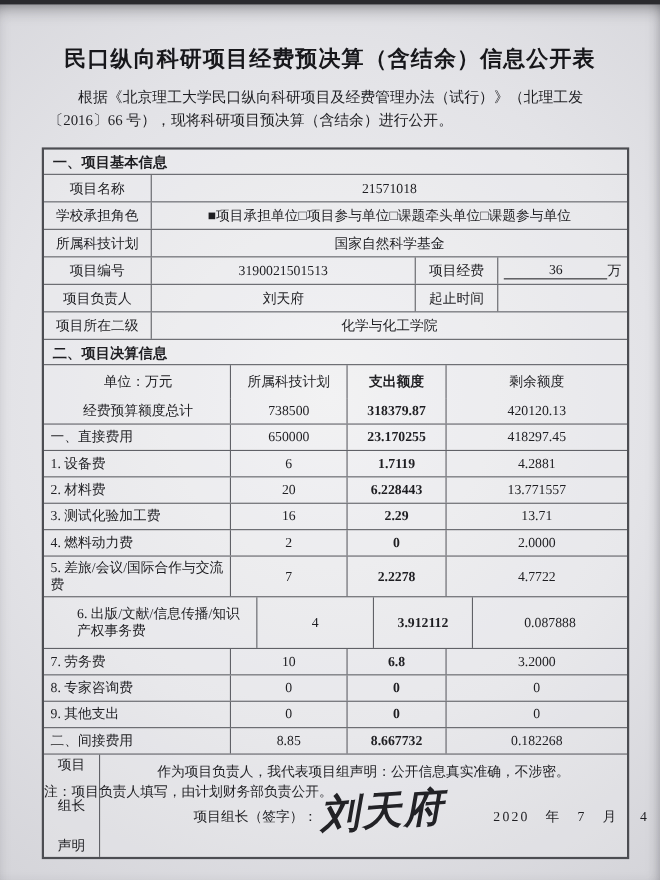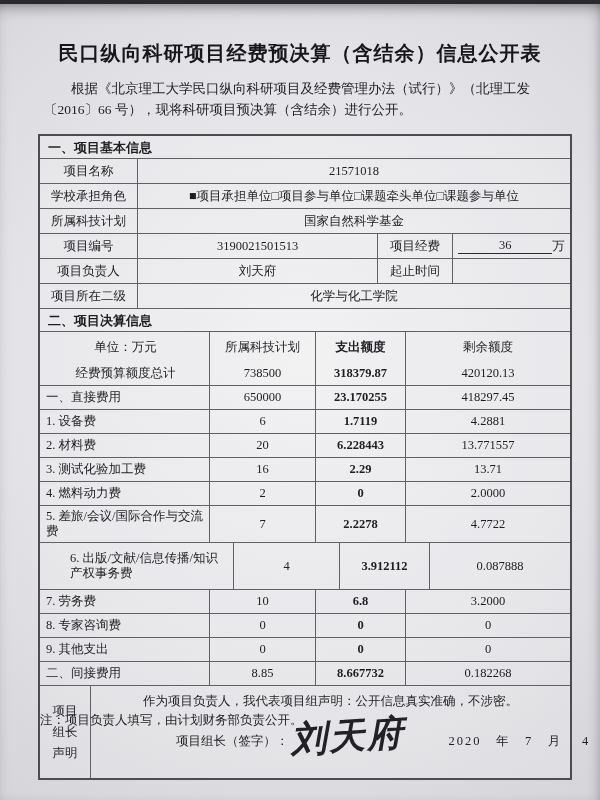--- a/index.html
+++ b/index.html
@@ -61,21 +61,21 @@
   .c-remain{flex:1;}
   .t-row.tall .c-label{min-height:36px;}
   .t-row.taller .c-label{min-height:46px;margin-left:24px;}
   .unit-row .cell{min-height:30px;}
 
   .uline{display:inline-block;min-width:86px;border-bottom:1px solid #2a2a2e;text-align:center;padding:0 4px;}
 
   
   .decl-label{
     width:50px;flex:none;display:flex;flex-direction:column;
-    align-items:center;justify-content:center;gap:6px;
+    align-items:center;justify-content:center;gap:22px;
     border-left:none;font-size:12.5px;min-height:92px;
   }
   .decl-body{flex:1;border-left:1px solid #606167;position:relative;padding:6px 8px;box-sizing:border-box;}
   .decl-statement{font-size:12.5px;line-height:18px;text-align:center;}
   .sign-line{
     position:absolute;left:60px;bottom:12px;right:8px;
     display:flex;align-items:center;font-size:12.5px;white-space:nowrap;
   }
   .signature{
     font-size:36px;font-style:italic;font-weight:bold;

